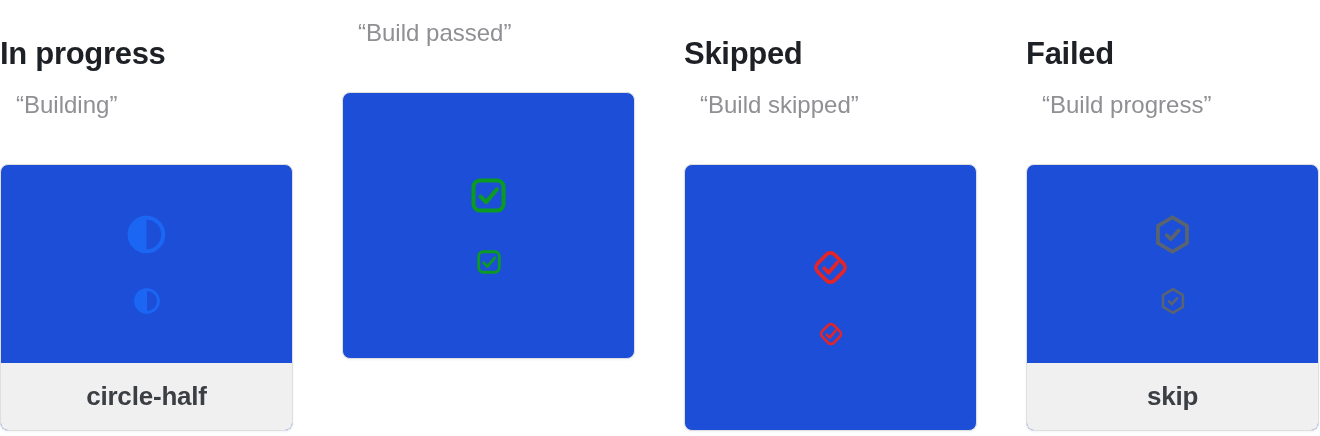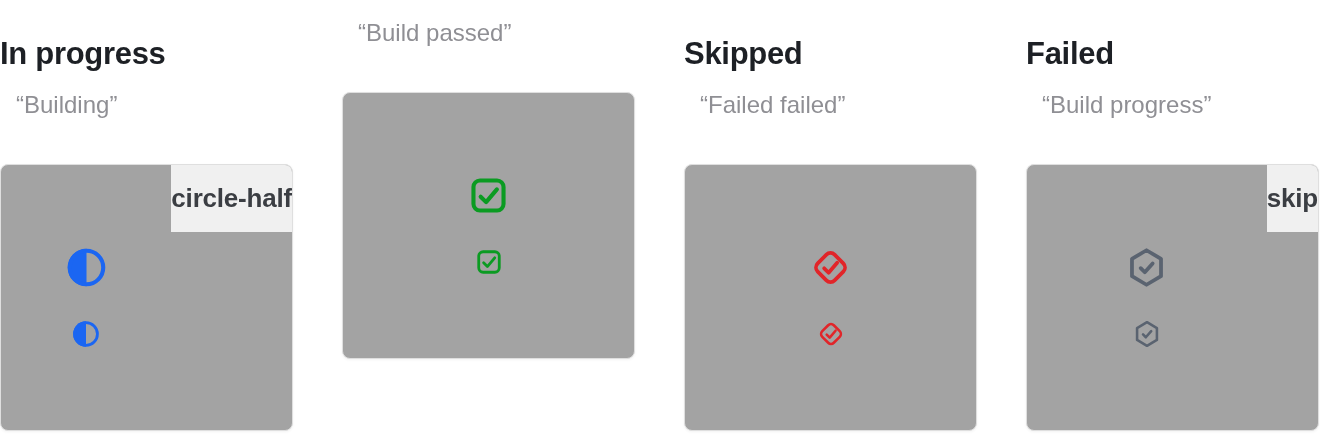--- a/index.html
+++ b/index.html
@@ -33,26 +33,26 @@
     font-size: 24px;
     line-height: 1.1;
     font-weight: 500;
     color: #8f8f94;
     margin-left: 16px;
   }
   .card {
     margin-top: 46px;
     width: 293px;
     height: 267px;
-    background: #a3a3a3;
+    background: #1d4ed8;
     border: 1px solid #dfdfdf;
     border-radius: 8px;
     box-shadow: 0 1px 3px rgba(0,0,0,0.05);
     display: flex;
-    flex-direction: row;
+    flex-direction: column;
     overflow: hidden;
   }
   .card-body {
     flex: 1;
     display: flex;
     flex-direction: column;
     align-items: center;
     justify-content: center;
     gap: 32px;
   }
@@ -118,21 +118,21 @@
             <rect x="3.2" y="3.2" width="17.6" height="17.6" rx="3.8" stroke="currentColor" stroke-width="2.4"></rect>
             <path d="M7.4 12.7 L10.6 15.9 L16.9 8.4" stroke="currentColor" stroke-width="2.4" stroke-linecap="round" stroke-linejoin="round"></path>
           </svg>
         </span>
       </div>
     </div>
   </div>
 
   <div class="column">
     <div class="col-title">Skipped</div>
-    <div class="col-subtitle">“Failed failed”</div>
+    <div class="col-subtitle">“Build skipped”</div>
     <div class="card">
       <div class="card-body" style="color: rgb(225, 37, 41);">
         <span class="icon icon-lg">
           <svg viewBox="0 0 24 24" fill="none">
             <rect x="5" y="5" width="14" height="14" rx="3.4" stroke="currentColor" stroke-width="2.2" transform="rotate(45 12 12)"></rect>
             <path d="M8.3 12.5 L10.9 15.1 L15.9 9.2" stroke="currentColor" stroke-width="2.2" stroke-linecap="round" stroke-linejoin="round"></path>
           </svg>
         </span>
         <span class="icon icon-sm">
           <svg viewBox="0 0 24 24" fill="none">

